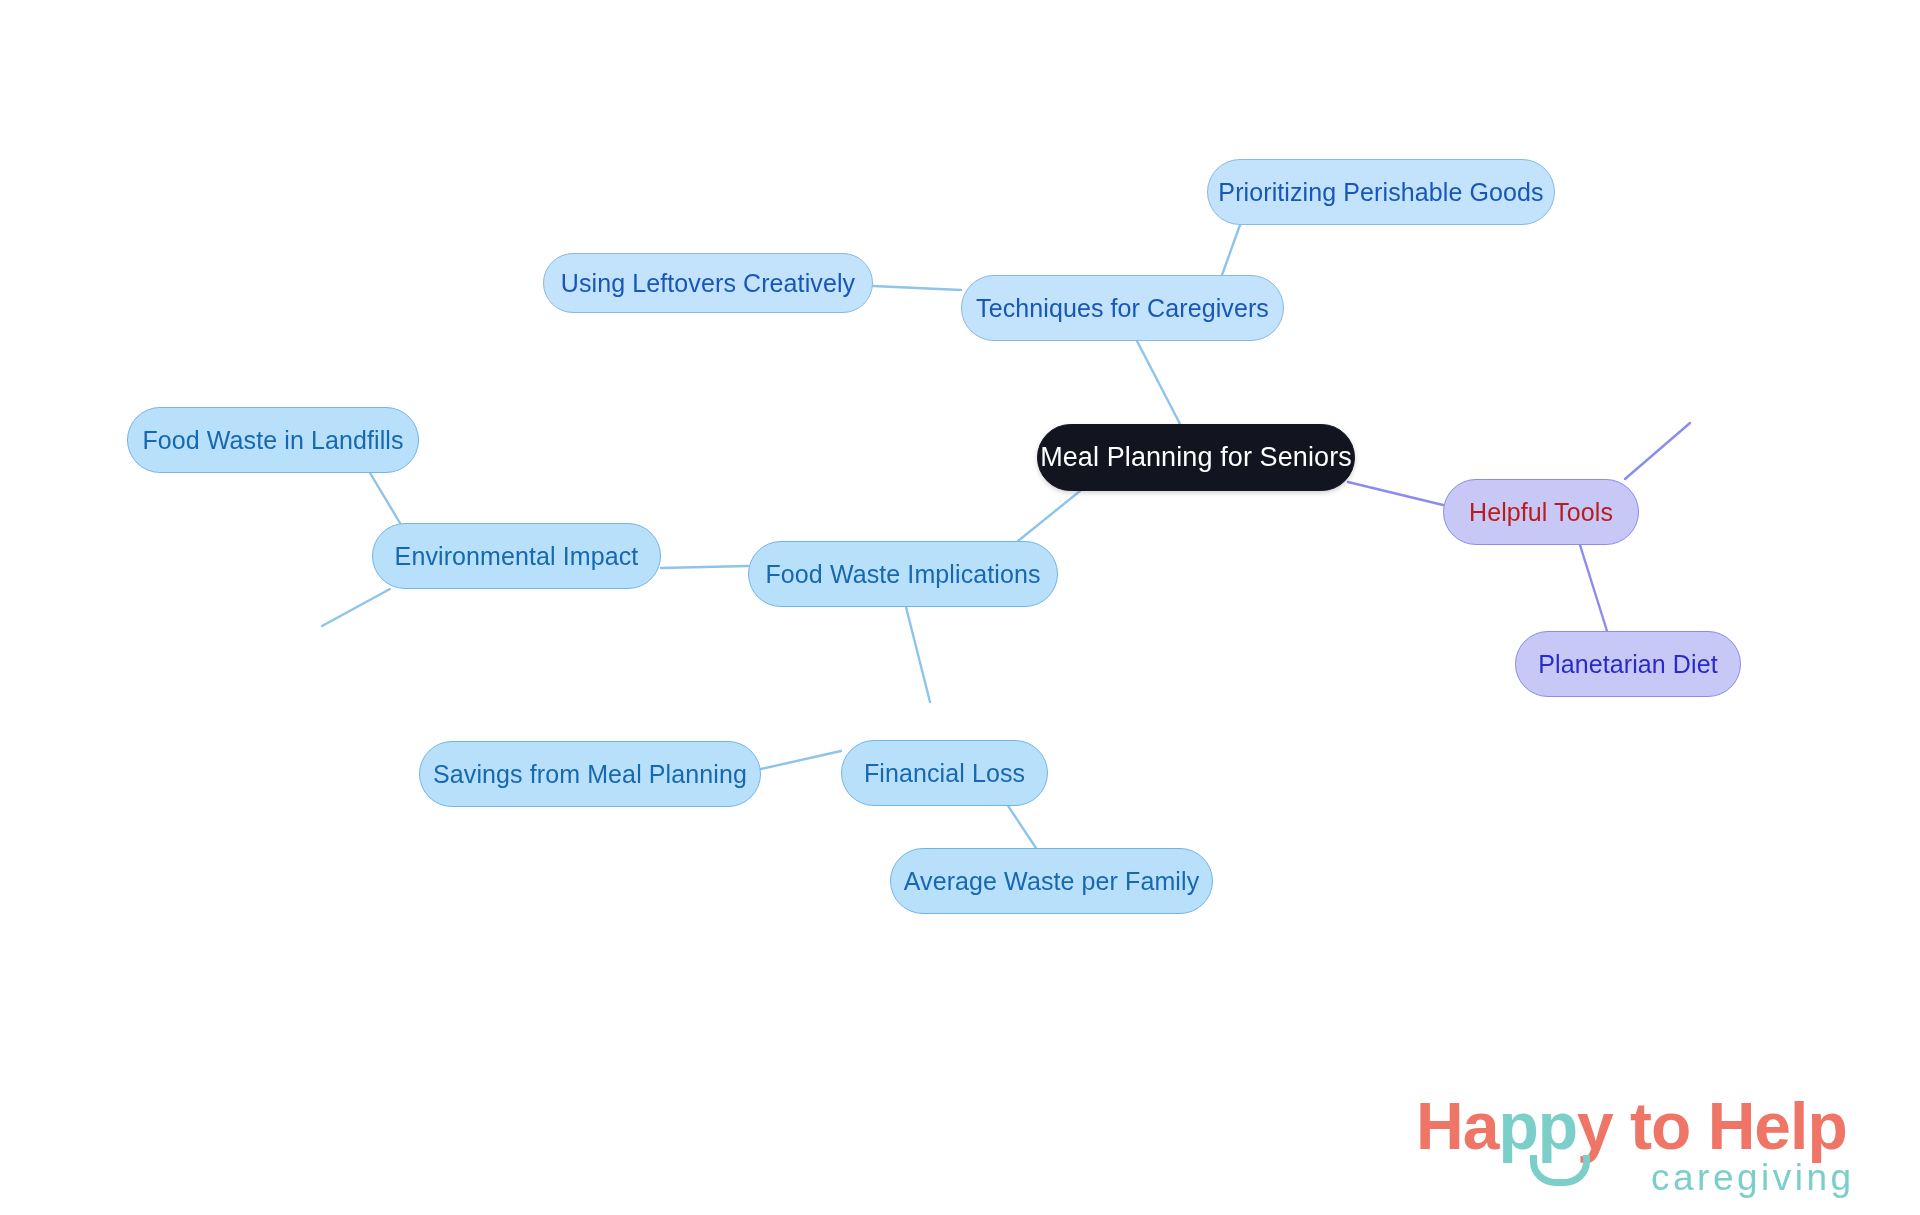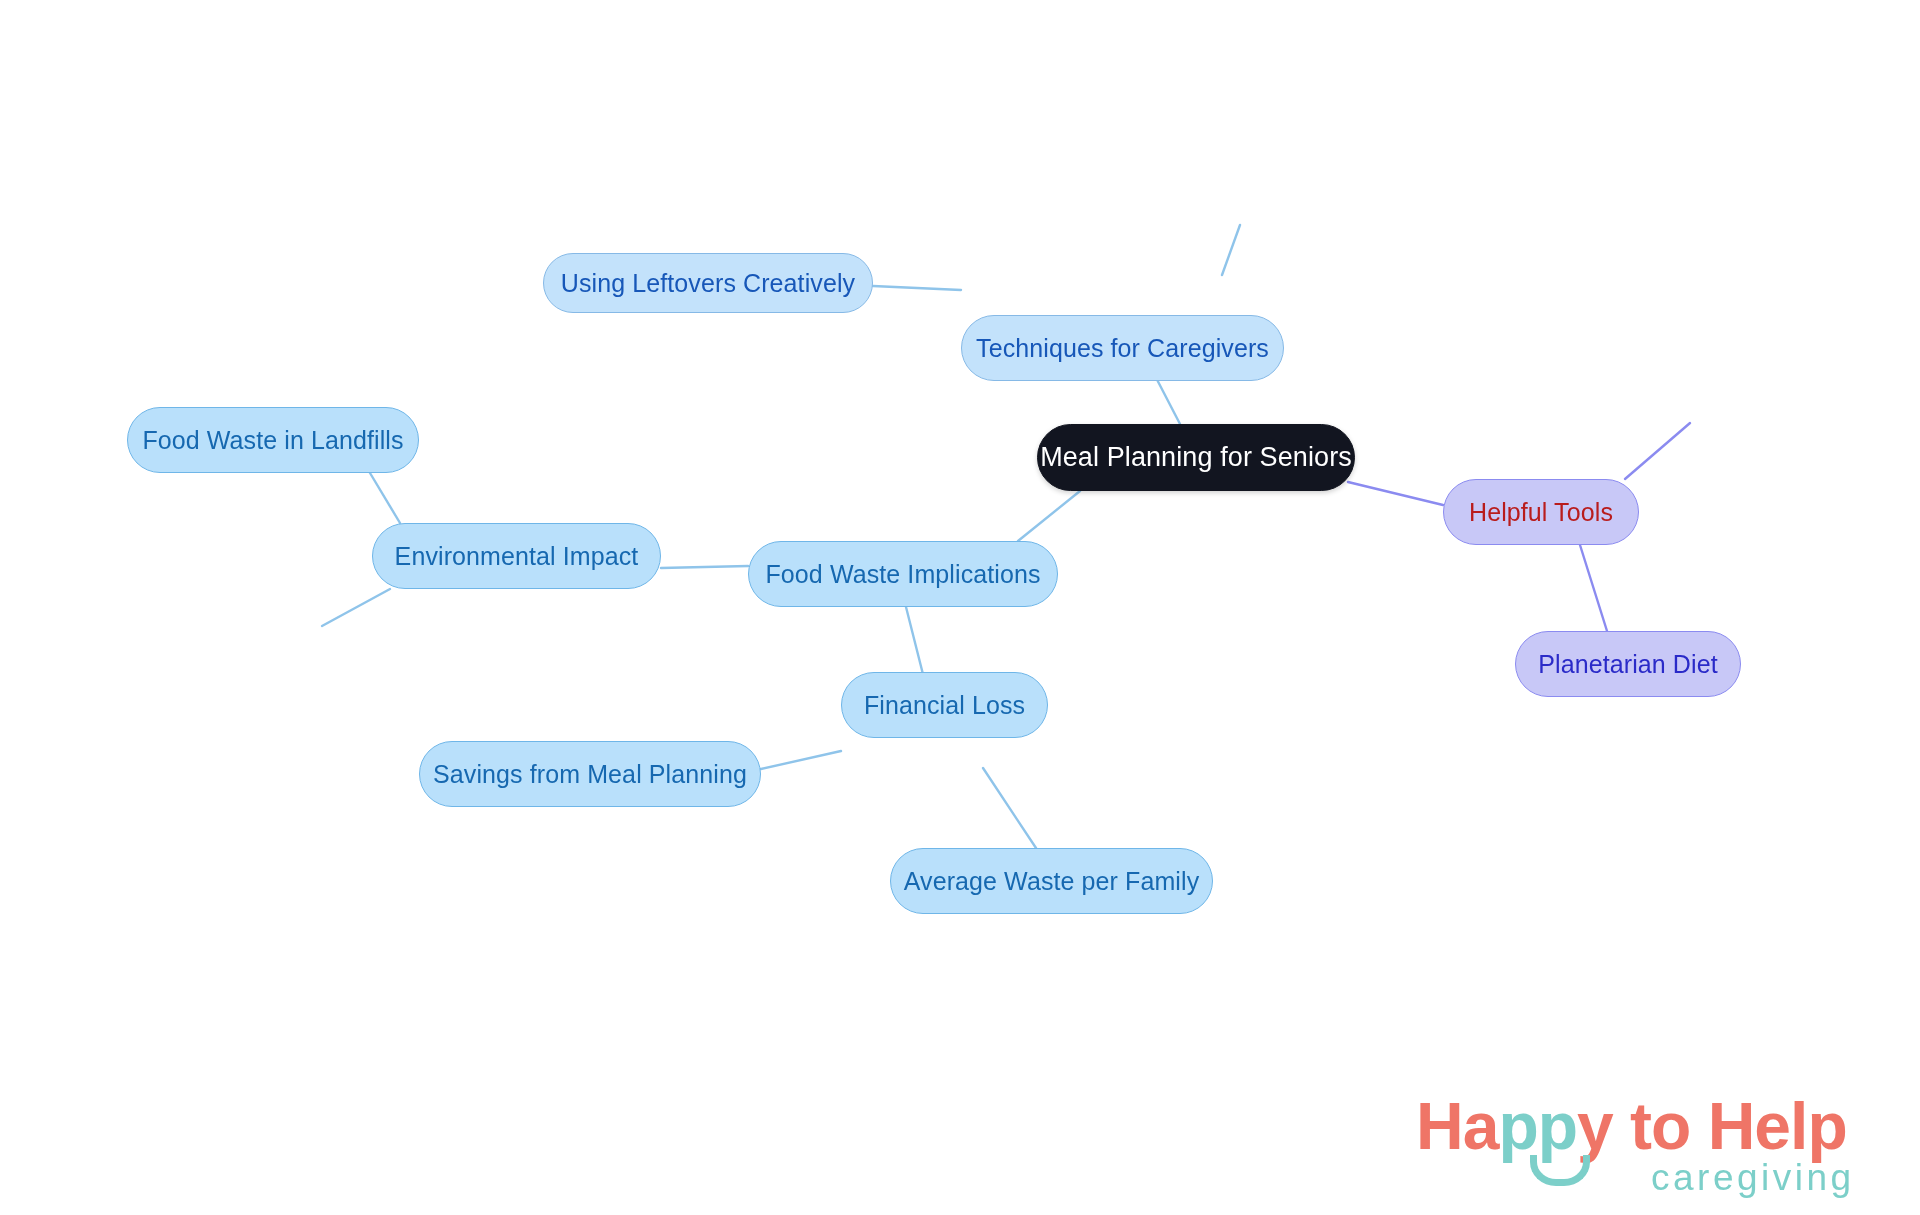--- a/index.html
+++ b/index.html
@@ -128,37 +128,40 @@
       <line x1="983" y1="768" x2="1036" y2="848" stroke="#8fc4ea" stroke-width="2.4" stroke-linecap="round"></line>
       <line x1="1348" y1="482" x2="1443" y2="505" stroke="#8b8bf0" stroke-width="2.4" stroke-linecap="round"></line>
       <line x1="1625" y1="479" x2="1690" y2="423" stroke="#8b8bf0" stroke-width="2.4" stroke-linecap="round"></line>
       <line x1="1580" y1="545" x2="1607" y2="631" stroke="#8b8bf0" stroke-width="2.4" stroke-linecap="round"></line>
     </svg>
 
   <div class="node root" style="left: 1037px; top: 424px; width: 318px; height: 67px; background: rgb(18, 21, 32); color: rgb(255, 255, 255);">
     <span>Meal Planning for Seniors</span>
   </div>
 
-  <div class="node blue2" style="left: 961px; top: 275px; width: 323px; height: 66px; background: rgb(195, 226, 251); border-color: rgb(134, 185, 230); color: rgb(23, 87, 184); margin-top: 40px;">
+  <div class="node blue2" style="left: 961px; top: 275px; width: 323px; height: 66px; background: rgb(195, 226, 251); border-color: rgb(134, 185, 230); color: rgb(23, 87, 184);">
     <span>Techniques for Caregivers</span>
+  </div>
+  <div class="node blue2" style="left: 1207px; top: 159px; width: 348px; height: 66px; background: rgb(195, 226, 251); border-color: rgb(134, 185, 230); color: rgb(23, 87, 184);">
+    <span>Prioritizing Perishable Goods</span>
   </div>
   <div class="node blue2" style="left: 543px; top: 253px; width: 330px; height: 60px; background: rgb(195, 226, 251); border-color: rgb(134, 185, 230); color: rgb(23, 87, 184);">
     <span>Using Leftovers Creatively</span>
   </div>
 
   <div class="node blue" style="left: 748px; top: 541px; width: 310px; height: 66px; background: rgb(185, 224, 251); border-color: rgb(111, 182, 232); color: rgb(22, 104, 176);">
     <span>Food Waste Implications</span>
   </div>
   <div class="node blue" style="left: 372px; top: 523px; width: 289px; height: 66px; background: rgb(185, 224, 251); border-color: rgb(111, 182, 232); color: rgb(22, 104, 176);">
     <span>Environmental Impact</span>
   </div>
   <div class="node blue" style="left: 127px; top: 407px; width: 292px; height: 66px; background: rgb(185, 224, 251); border-color: rgb(111, 182, 232); color: rgb(22, 104, 176);">
     <span>Food Waste in Landfills</span>
   </div>
-  <div class="node blue" style="left: 841px; top: 672px; width: 207px; height: 66px; background: rgb(185, 224, 251); border-color: rgb(111, 182, 232); color: rgb(22, 104, 176);">
+  <div class="node blue" style="left: 841px; top: 740px; width: 207px; height: 66px; background: rgb(185, 224, 251); border-color: rgb(111, 182, 232); color: rgb(22, 104, 176);">
     <span>Financial Loss</span>
   </div>
   <div class="node blue" style="left: 419px; top: 741px; width: 342px; height: 66px; background: rgb(185, 224, 251); border-color: rgb(111, 182, 232); color: rgb(22, 104, 176);">
     <span>Savings from Meal Planning</span>
   </div>
   <div class="node blue" style="left: 890px; top: 848px; width: 323px; height: 66px; background: rgb(185, 224, 251); border-color: rgb(111, 182, 232); color: rgb(22, 104, 176);">
     <span>Average Waste per Family</span>
   </div>
 
   <div class="node purple" style="left: 1443px; top: 479px; width: 196px; height: 66px; background: rgb(200, 200, 247); border-color: rgb(139, 139, 240); color: #b91c1c;">

